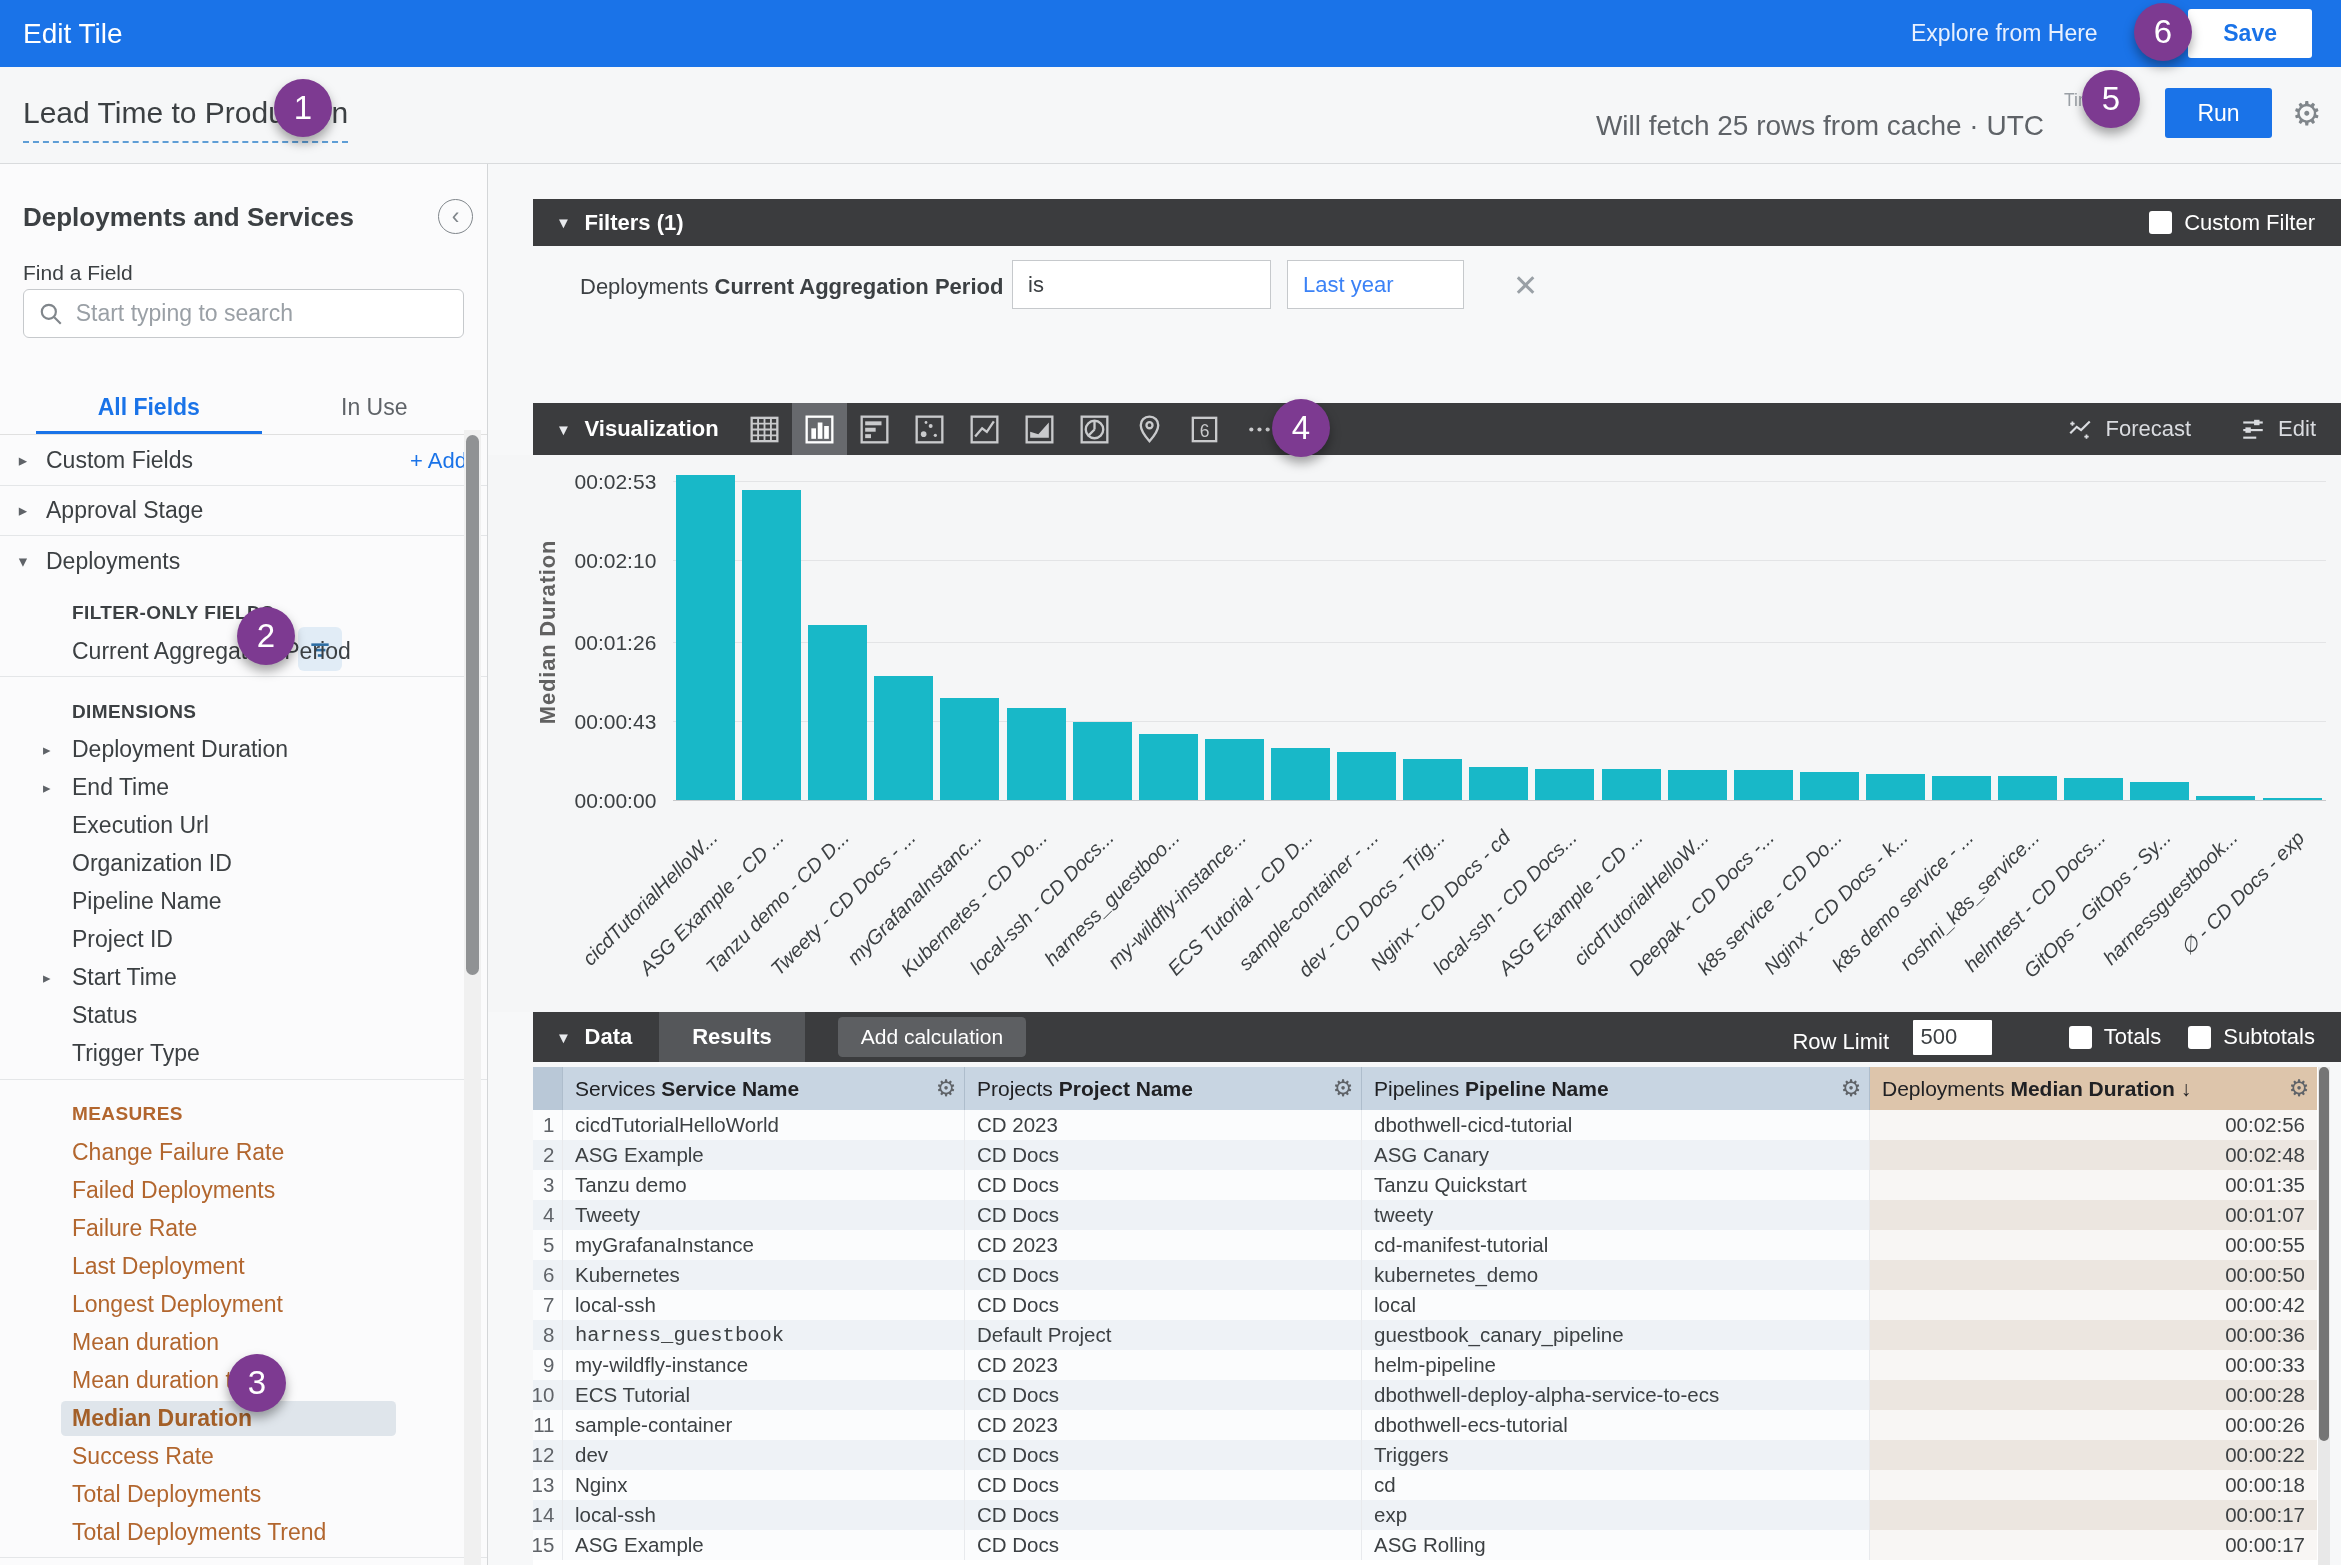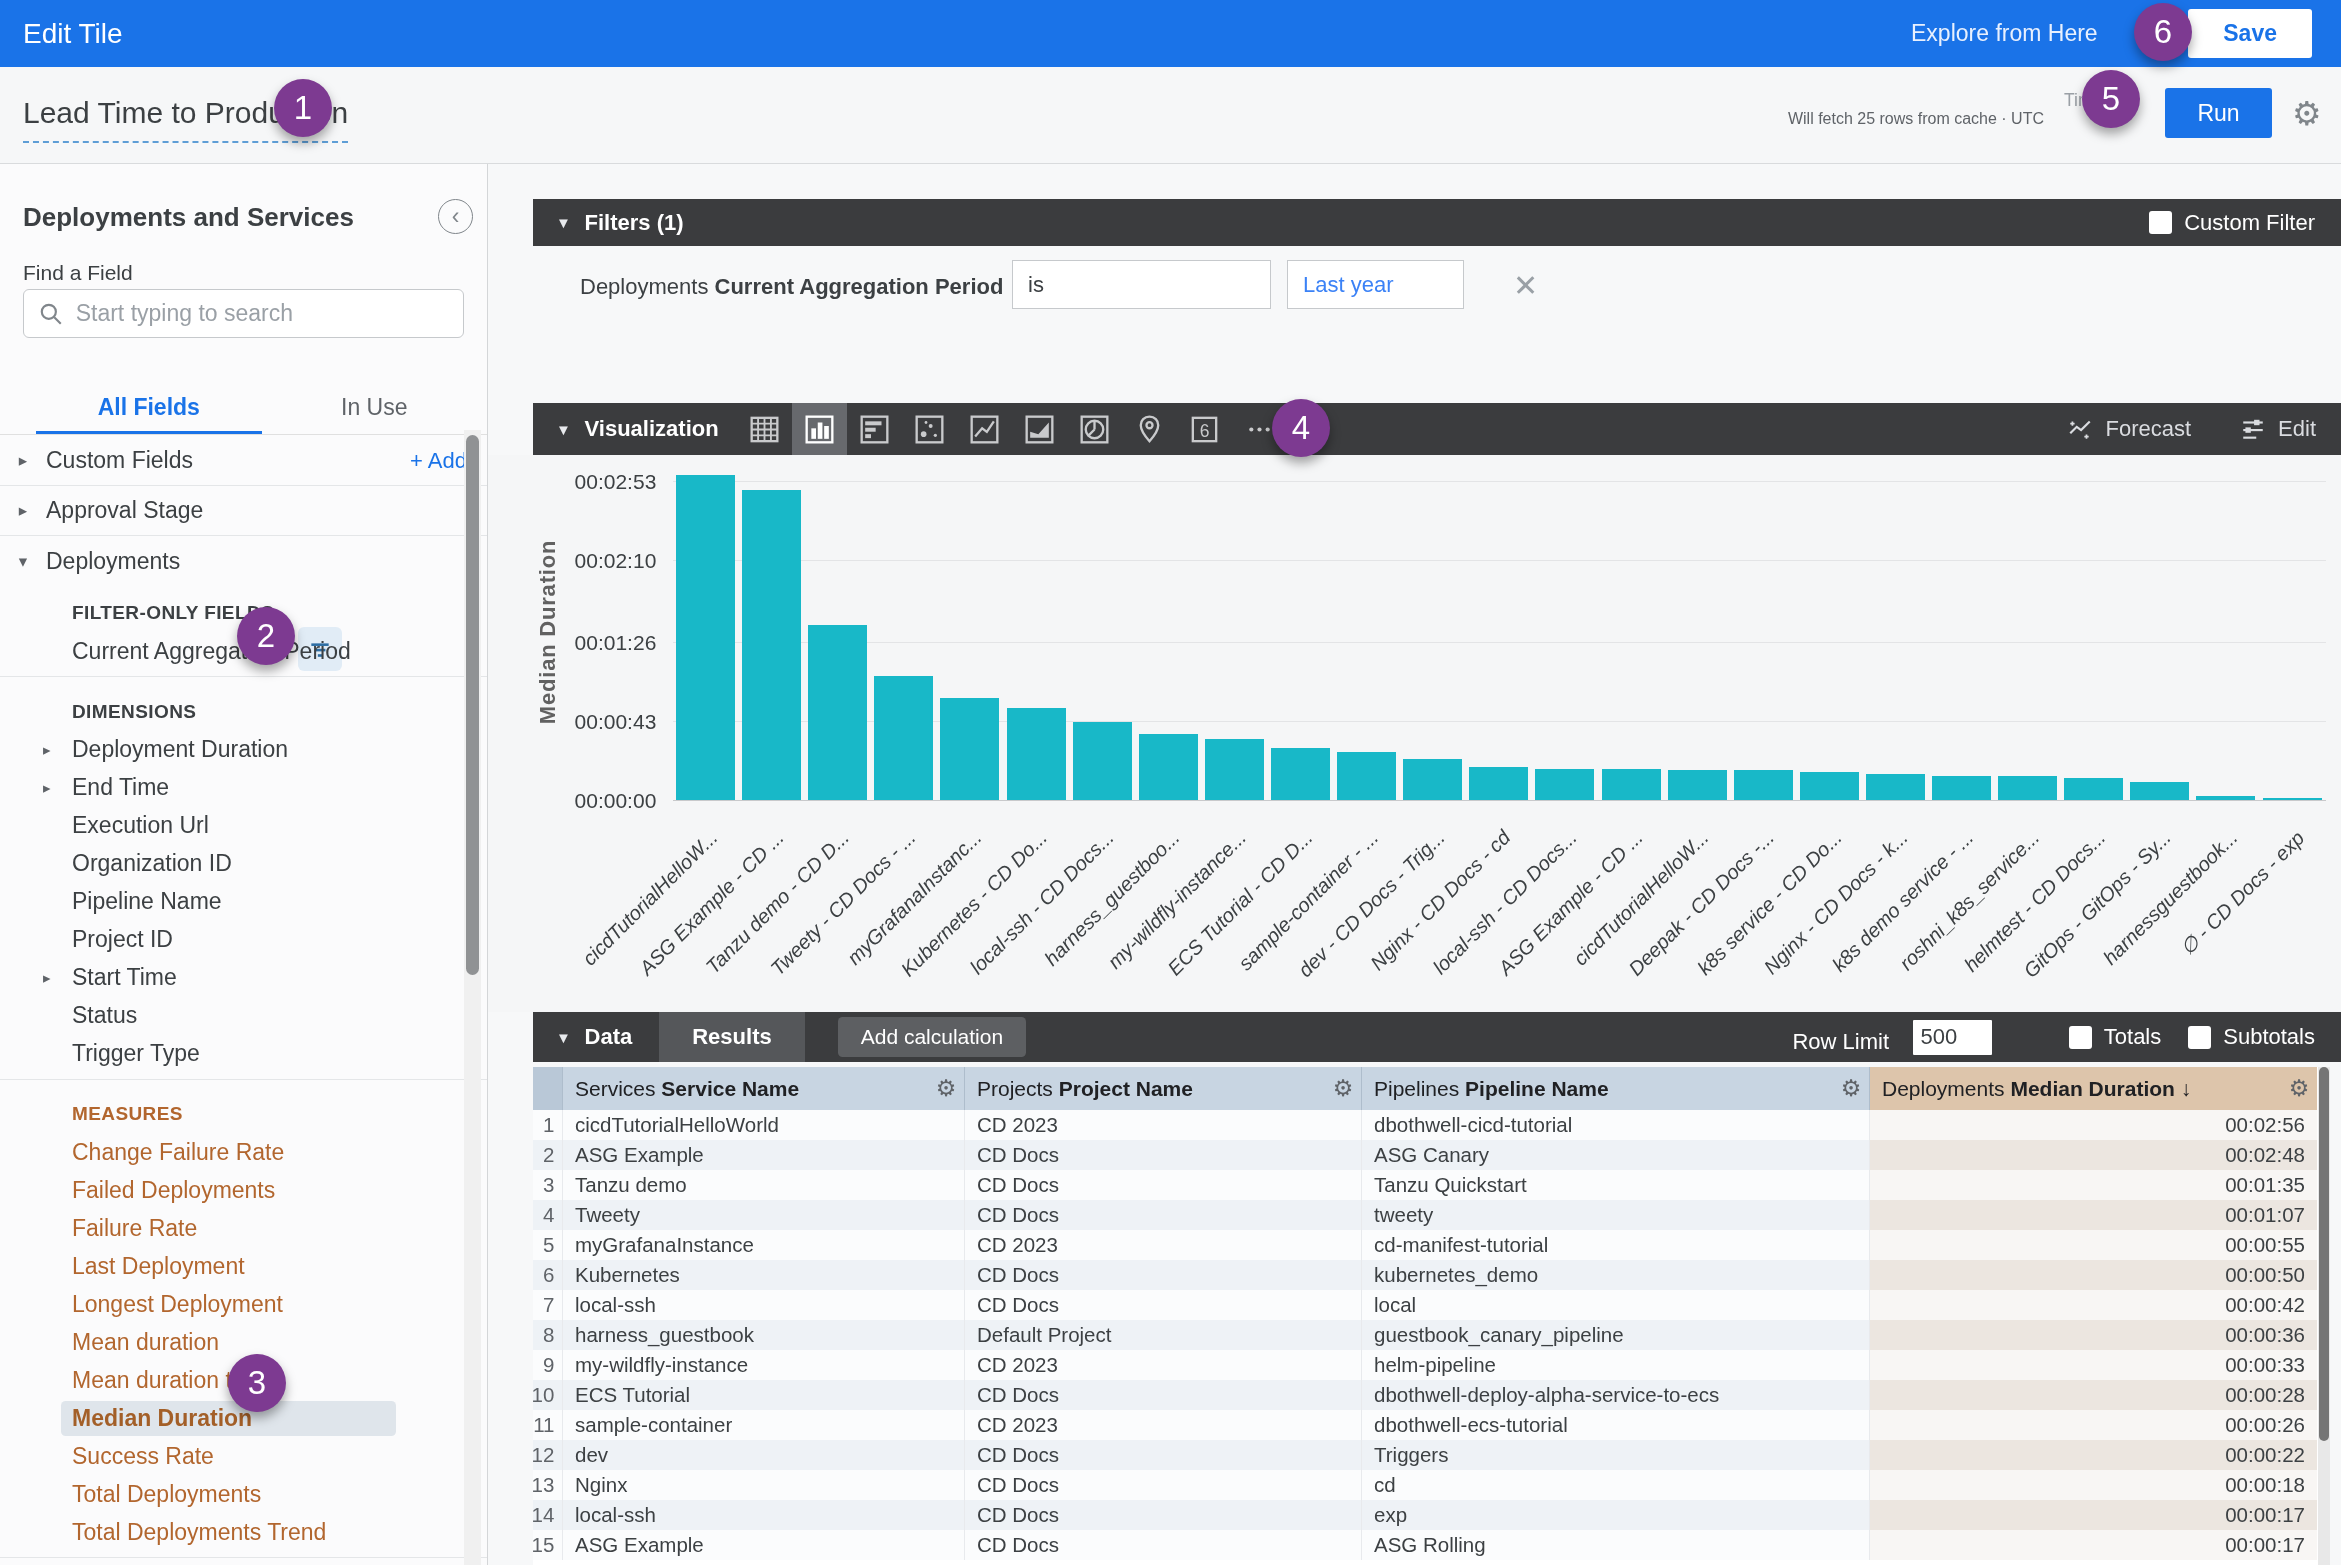--- a/index.html
+++ b/index.html
@@ -12,21 +12,21 @@
   .topbar-title { color:#fff; font-size:28px; margin-left:23px; font-weight:400; }
   .topbar-right { position:absolute; right:30px; display:flex; align-items:center; gap:37px; }
   .topbar-link { color:#e8f0fe; font-size:23px; cursor:pointer; }
   .save-btn { background:#fff; color:#1a73e8; font-size:23px; font-weight:700; border:none; border-radius:3px;
               padding:10.7px 35px; cursor:pointer; }
 
   
   .titlebar { position:absolute; left:0; top:67px; width:2342px; height:97px; background:#f6f7f8; border-bottom:0.8px solid #d9dbdd; }
   .tile-title { position:absolute; left:23px; top:29px; font-size:30px; color:#3c4043; padding-bottom:10.7px;
                 border-bottom:2.3px dashed #5e9ed6; cursor:text; }
-  .fetch-info { position:absolute; right:298px; top:110px; font-size:16px; color:#5f6368; }
+  .fetch-info { position:absolute; right:298px; top:110px; font-size:28px; color:#5f6368; }
   .tz-hint { position:absolute; left:2064px; top:90px; font-size:17.5px; color:#9aa0a6; }
   .run-btn { position:absolute; left:2165px; top:88px; width:107px; height:50px; background:#1a73e8; color:#fff;
              font-size:23px; border:none; border-radius:3px; cursor:pointer; }
   .gear-top { position:absolute; left:2292px; top:94px; font-size:33px; color:#80868b; cursor:pointer; }
 
   
   .badge { position:absolute; width:58px; height:58px; border-radius:50%; background:#7d3a91;
            color:#fff; font-size:33px; font-weight:400; display:flex; align-items:center; justify-content:center;
            box-shadow:0 6px 10.7px rgba(0,0,0,.35); z-index:60; }
   .bpos-0 { left:274px;  top:79px; }
@@ -623,21 +623,21 @@
         </div>
         <div class="trow">
           <div class="td rownum" style="width: 30px;">7</div>
           <div class="td" style="width: 402px;">local-ssh</div>
           <div class="td" style="width: 397px;">CD Docs</div>
           <div class="td" style="width: 508px;">local</div>
           <div class="td dur" style="width: 447px;">00:00:42</div>
         </div>
         <div class="trow">
           <div class="td rownum" style="width: 30px;">8</div>
-          <div class="td" style="width: 402px;">harness_guestbook</div>
+          <div class="td" style="width: 402px; font-family: Liberation Mono, monospace;">harness_guestbook</div>
           <div class="td" style="width: 397px;">Default Project</div>
           <div class="td" style="width: 508px; text-align: right;">guestbook_canary_pipeline</div>
           <div class="td dur" style="width: 447px;">00:00:36</div>
         </div>
         <div class="trow">
           <div class="td rownum" style="width: 30px;">9</div>
           <div class="td" style="width: 402px;">my-wildfly-instance</div>
           <div class="td" style="width: 397px;">CD 2023</div>
           <div class="td" style="width: 508px;">helm-pipeline</div>
           <div class="td dur" style="width: 447px;">00:00:33</div>

